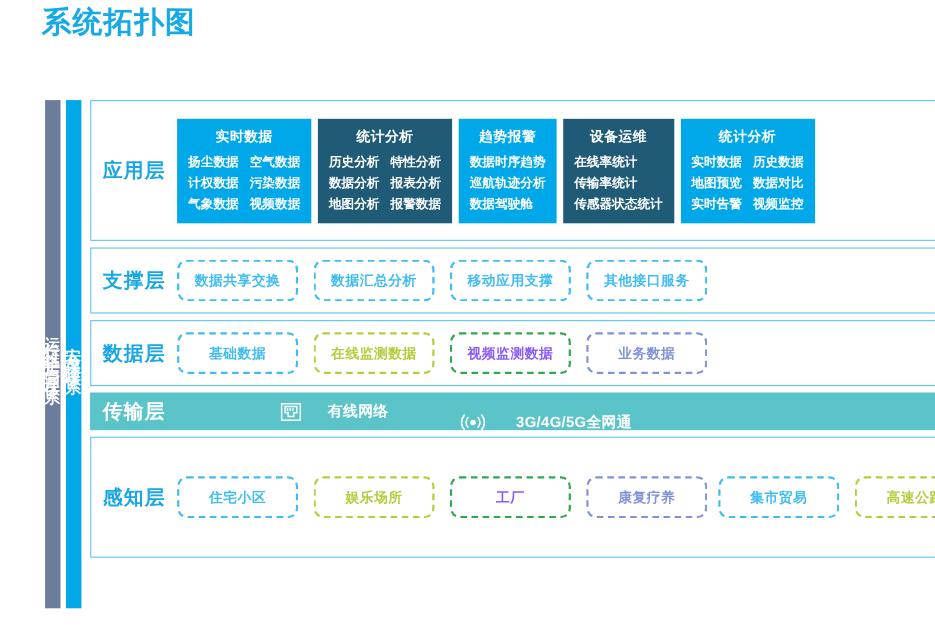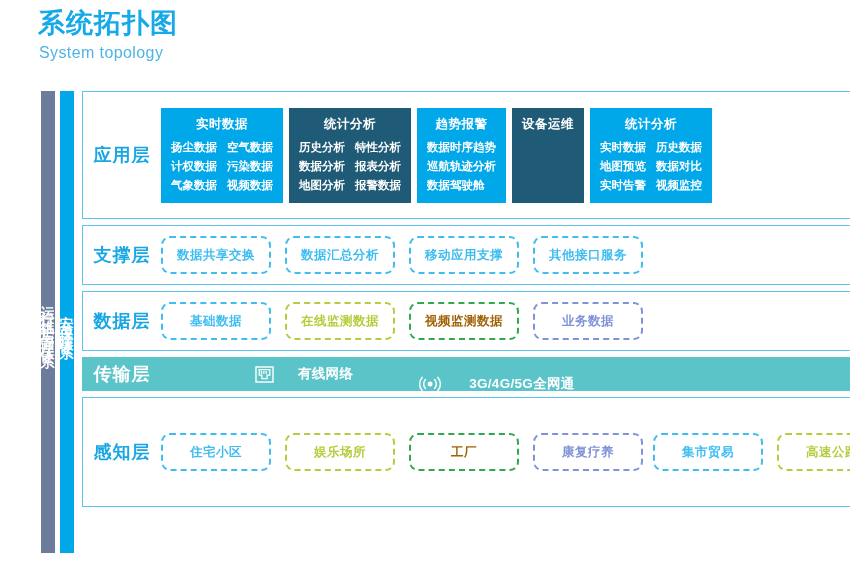--- a/index.html
+++ b/index.html
@@ -21,20 +21,21 @@
     left: 38px;
     top: 8px;
   }
   #main-title {
     font-size: 27px;
     font-weight: bold;
     color: #15A9E8;
     letter-spacing: 1px;
     line-height: 1.15;
     margin: 0;
+    font-family: Liberation Mono, monospace;
   }
   #sub-title {
     font-size: 16px;
     color: #4FB4E4;
     letter-spacing: 0.4px;
     margin: 5px 0 0 1px;
   }
 
   
   #diagram {
@@ -168,21 +169,21 @@
     color: #3FBDF1;
     font-size: 12.5px;
     font-weight: bold;
     display: flex;
     align-items: center;
     justify-content: center;
     letter-spacing: 0.5px;
   }
   .pill.c-blue   { border-color: #3FBDF1; color: #3FBDF1; }
   .pill.c-lime   { border-color: #B6CC3C; color: #B6CC3C; }
-  .pill.c-green  { border-color: #2FA84F; color: #a16207; }
+  .pill.c-green  { border-color: #2FA84F; color: #8b5cf6; }
   .pill.c-purple { border-color: #8193D8; color: #8193D8; }
 
   #sense-rows {
     display: flex;
     flex-direction: row;
     gap: 10px;
   }
 
   
   #layer-trans {
@@ -206,21 +207,20 @@
   }
   .trans-item + .trans-item { margin-left: 62px; margin-top: 20px; }
   .trans-label { letter-spacing: 0.3px; }
   .icon-svg { display: block; }
 </style>
 </head>
 <body>
 
 <div id="title-block">
   <div id="main-title">系统拓扑图</div>
-  <div id="sub-title">System topology</div>
 </div>
 
 <div id="diagram">
 
   <div class="vbar" id="vbar-ops">
     <span class="vbar-text">运行维护与管理体系</span>
   </div>
 
   <div class="vbar" id="vbar-security">
     <span class="vbar-text">安全保障体系</span>
@@ -275,20 +275,31 @@
                 <div class="app-row single">
                   <span>巡航轨迹分析</span>
                 </div>
                 <div class="app-row single">
                   <span>数据驾驶舱</span>
                 </div>
               </div>
             </div>
             <div class="app-card tone-dark">
               <div class="app-card-title">设备运维</div>
+              <div class="app-card-rows">
+                <div class="app-row single">
+                  <span>在线率统计</span>
+                </div>
+                <div class="app-row single">
+                  <span>传输率统计</span>
+                </div>
+                <div class="app-row single">
+                  <span>传感器状态统计</span>
+                </div>
+              </div>
             </div>
             <div class="app-card tone-light">
               <div class="app-card-title">统计分析</div>
               <div class="app-card-rows">
                 <div class="app-row">
                   <span>实时数据</span>
                   <span>历史数据</span>
                 </div>
                 <div class="app-row">
                   <span>地图预览</span>

